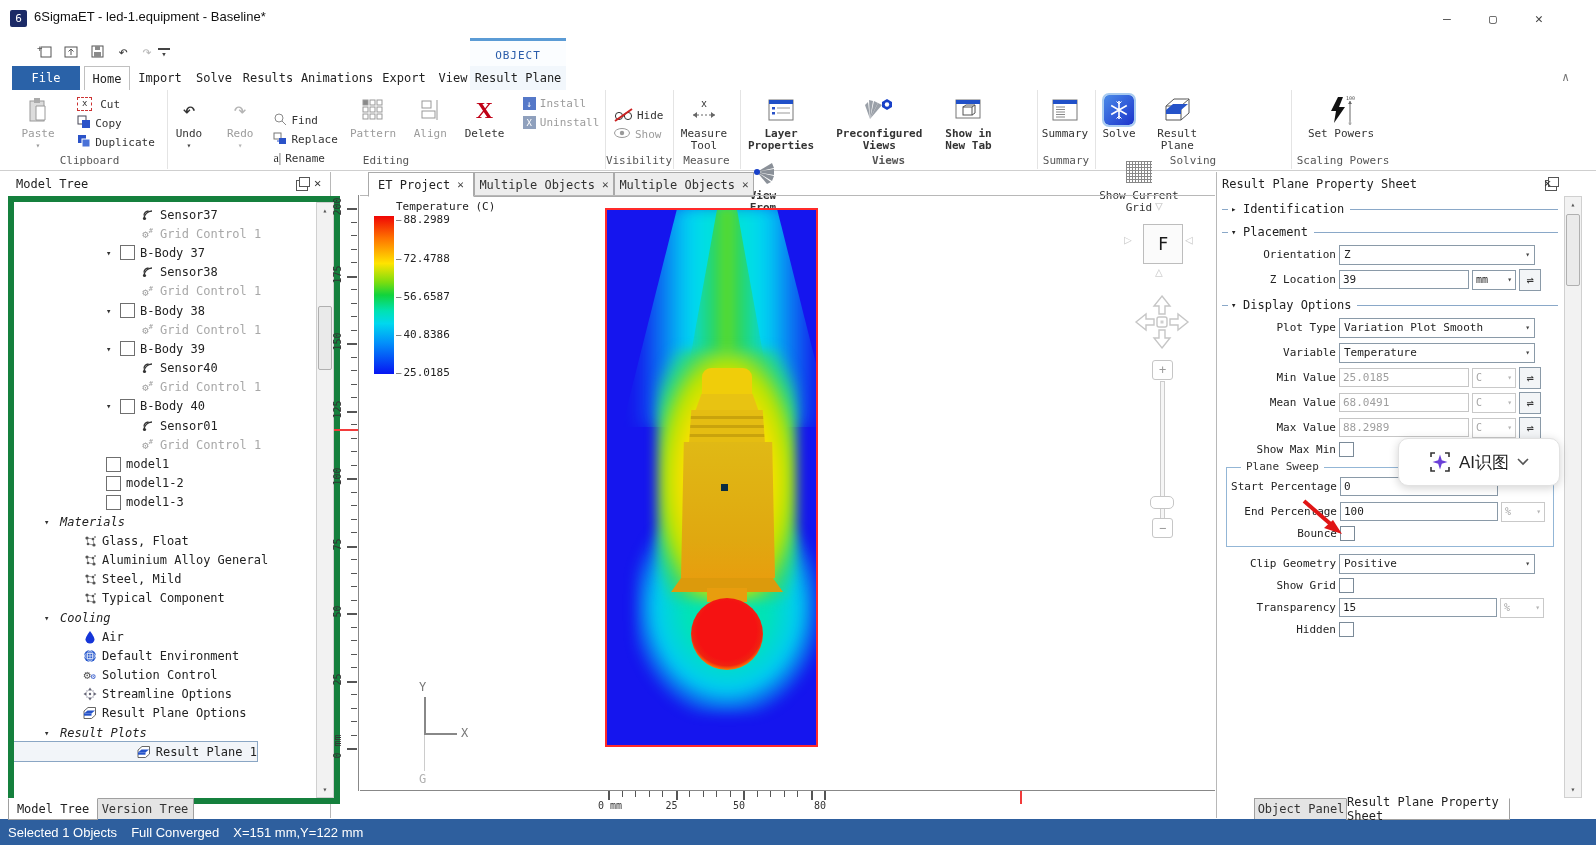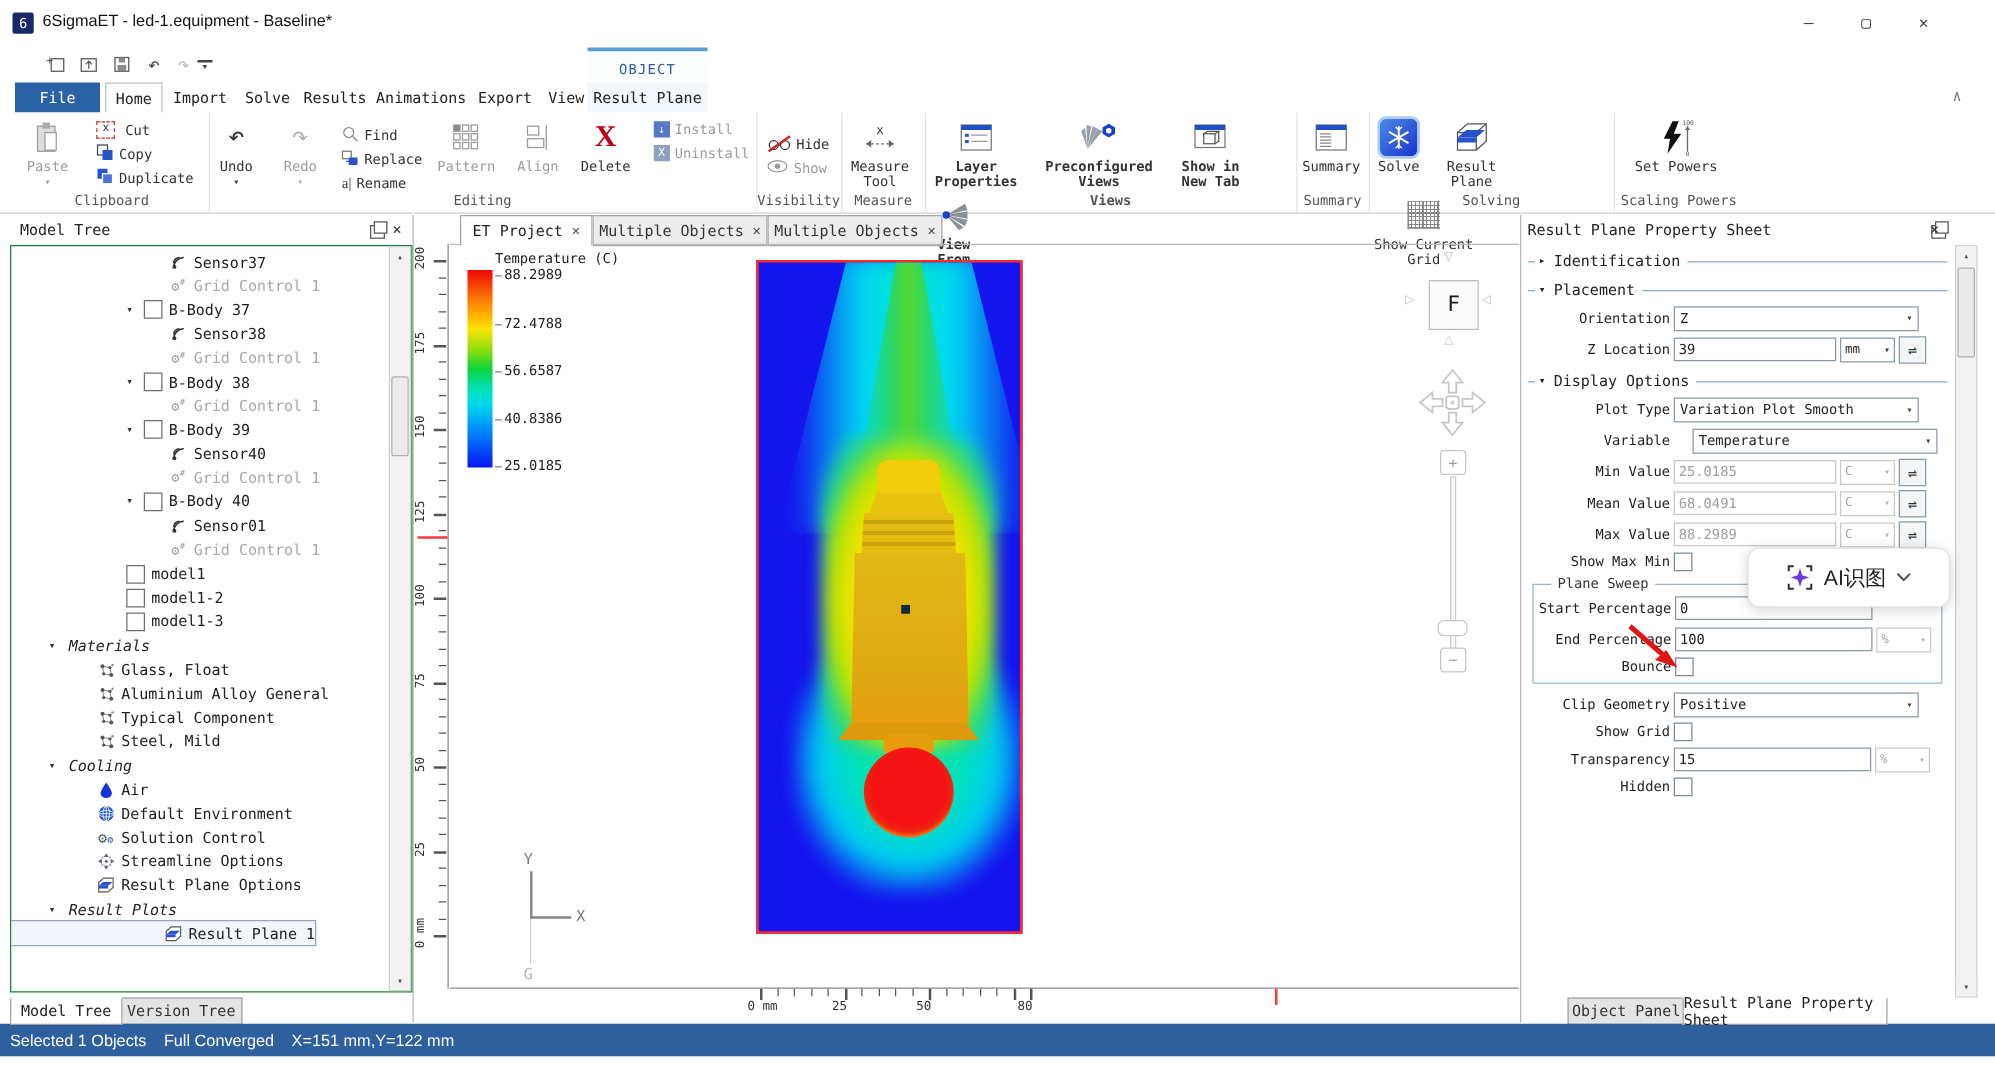--- a/index.html
+++ b/index.html
@@ -42,21 +42,21 @@
   .dis{color:#9b9b9b;}
   .smcol{display:inline-flex;flex-direction:column;justify-content:center;height:58px;vertical-align:top;}
   .ddarrow{font-size:8px;color:#444;}
   
   .vline{width:1px;background:#b8b8b8;}
   .phead{font-size:12px;color:#222;}
   .dockic{display:inline-block;width:10px;height:9px;border:1px solid #555;position:relative;}
   .dockic:before{content:"";position:absolute;left:2px;top:-4px;width:9px;height:8px;border:1px solid #555;background:#fff;}
   .closeic{font-size:12px;color:#333;}
   
-  #treebox{left:8px;top:196px;width:320px;height:596px;border:1px solid #15803d;background:#fff;overflow:hidden;text-decoration:underline;}
+  #treebox{left:8px;top:196px;width:320px;height:596px;border:6px solid #15803d;background:#fff;overflow:hidden;text-decoration:underline;}
   #treelist{position:absolute;left:0;top:3px;right:17px;bottom:0;}
   .trow{height:19.2px;display:flex;align-items:center;white-space:nowrap;}
   .trow .tlab{margin-left:5px;}
   .trow.muted .tlab{color:#a8a8a8;}
   .trow.ital .tlab{font-style:italic;margin-left:2px;}
   .texp{font-size:9px;color:#333;width:14px;display:inline-block;}
   .tcb{width:13px;height:13px;border:1px solid #6f6f6f;background:#fff;display:inline-block;flex:none;}
   .ticon{width:15px;height:15px;display:inline-flex;align-items:center;justify-content:center;flex:none;}
   .trow.sel{outline:1px solid #8aa6c4;background:#f2f5f9;width:175px;justify-content:flex-end;}
   
@@ -253,21 +253,21 @@
       <div class="bigb" style="width:44px;">
         <span class="ic" style="font-size:22px;color:#333;">↶</span>
         <span>Undo</span>
         <span class="ddarrow">▾</span>
       </div>
       <div class="bigb dis" style="width:44px;">
         <span class="ic" style="font-size:22px;color:#b5b5b5;">↷</span>
         <span>Redo</span>
         <span class="ddarrow" style="color:#b5b5b5;">▾</span>
       </div>
-      <div class="smcol" style="margin-left:4px;margin-top:8px;">
+      <div class="smcol" style="margin-left:4px;margin-top:20px;">
         <div class="smallb">
           <span><svg width="14" height="14">
                 <circle cx="6" cy="6" r="4" fill="none" stroke="#8a8a8a"></circle>
                 <path d="M9 9 L13 13" stroke="#8a8a8a"></path>
               </svg></span>
           <span>Find</span>
         </div>
         <div class="smallb">
           <span><svg width="14" height="14">
                 <rect x="1" y="2" width="7" height="6" fill="none" stroke="#777"></rect>
@@ -646,36 +646,36 @@
               <g stroke="#888" stroke-width="0.8">
                 <path d="M4 4 L10 5 M4 4 L5 10 M10 5 L11 11 M5 10 L11 11"></path>
               </g>
               <circle cx="4" cy="4" r="1.6" fill="#555"></circle>
               <circle cx="10" cy="5" r="1.3" fill="#555"></circle>
               <circle cx="5" cy="10" r="1.3" fill="#555"></circle>
               <circle cx="11" cy="11" r="1.6" fill="#555"></circle>
               <circle cx="12" cy="3" r="1" fill="#888"></circle>
             </svg>
           </span>
-          <span class="tlab">Typical Component</span>
+          <span class="tlab">Steel, Mild</span>
         </div>
         <div class="trow" style="padding-left: 68px;">
           <span class="ticon">
             <svg width="14" height="14">
               <g stroke="#888" stroke-width="0.8">
                 <path d="M4 4 L10 5 M4 4 L5 10 M10 5 L11 11 M5 10 L11 11"></path>
               </g>
               <circle cx="4" cy="4" r="1.6" fill="#555"></circle>
               <circle cx="10" cy="5" r="1.3" fill="#555"></circle>
               <circle cx="5" cy="10" r="1.3" fill="#555"></circle>
               <circle cx="11" cy="11" r="1.6" fill="#555"></circle>
               <circle cx="12" cy="3" r="1" fill="#888"></circle>
             </svg>
           </span>
-          <span class="tlab">Steel, Mild</span>
+          <span class="tlab">Typical Component</span>
         </div>
         <div class="trow ital" style="padding-left: 30px;">
           <span class="texp">▾</span>
           <span class="tlab">Cooling</span>
         </div>
         <div class="trow" style="padding-left: 68px;">
           <span class="ticon">
             <svg width="12" height="14">
               <path d="M6 1 C6 1 1.5 7 1.5 9.5 A4.5 4 0 0 0 10.5 9.5 C10.5 7 6 1 6 1 Z" fill="#1535d8"></path>
             </svg>
@@ -959,21 +959,21 @@
     </div>
     <div class="prow">
       <span class="plab">Plot Type</span>
       <div class="pdrop" style="width:186px;">
         <span>Variation Plot Smooth</span>
           <span class="ddarrow">▾</span>
         </div>
     </div>
     <div class="prow">
       <span class="plab">Variable</span>
-      <div class="pdrop" style="width:186px;margin-left:15px;">
+      <div class="pdrop" style="width:186px;">
         <span>Temperature</span>
           <span class="ddarrow">▾</span>
         </div>
     </div>
     <div class="prow">
       <span class="plab">Min Value</span>
       <input class="pinput gray" style="width: 122px;" value="25.0185">
       <div class="punit gray">
         <span>C</span>
           <span class="ddarrow">▾</span>

